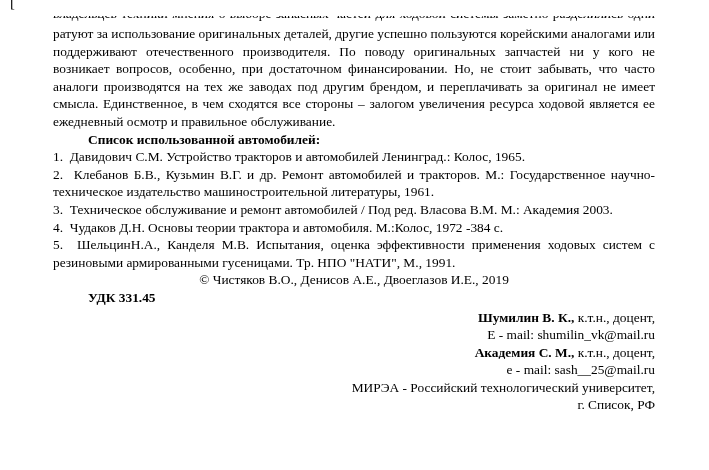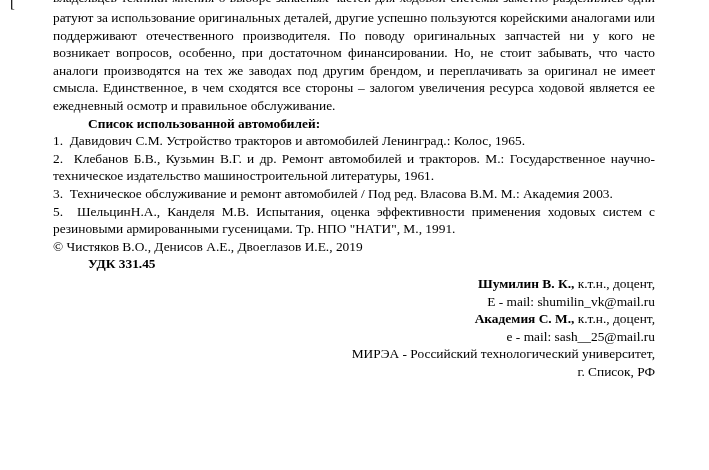--- a/index.html
+++ b/index.html
@@ -10,21 +10,21 @@
     width: 709px;
     height: 470px;
     background: #ffffff;
     color: #000000;
     font-family: "Liberation Serif", serif;
     font-size: 13.4px;
     line-height: 17.6px;
   }
   .text-col {
     position: absolute;
-    top: 0;
+    top: 16px;
     left: 53px;
     width: 602px;
   }
   
   .clipped-line {
     height: 9px;
     overflow: hidden;
   }
   .clipped-line .frag {
     display: block;
@@ -36,21 +36,21 @@
     left: 10px;
     top: -6px;
     font-size: 15px;
   }
   .just { text-align: justify; }
   .bib-heading {
     font-weight: bold;
     text-indent: 35px;
   }
   .bib-item { text-align: justify; }
-  .copyright-line { text-align: left; }
+  .copyright-line { text-align: center; }
   .udc-line {
     font-weight: bold;
     text-indent: 35px;
   }
   .authors-block {
     margin-top: 2px;
     text-align: right;
   }
   .author-name { font-weight: bold; text-align: center; }
 </style>
@@ -67,20 +67,21 @@
       <span class="frag">владельцев техники мнения о выборе запасных частей для ходовой системы заметно разделились одни активно выступают против подделок и недорогих копий под</span>
     </div>
 
     <p class="just">ратуют за использование оригинальных деталей, другие успешно пользуются корейскими аналогами или поддерживают отечественного производителя. По поводу оригинальных запчастей ни у кого не возникает вопросов, особенно, при достаточном финансировании. Но, не стоит забывать, что часто аналоги производятся на тех же заводах под другим брендом, и переплачивать за оригинал не имеет смысла. Единственное, в чем сходятся все стороны – залогом увеличения ресурса ходовой является ее ежедневный осмотр и правильное обслуживание.</p>
 
     <p class="bib-heading">Список использованной автомобилей:</p>
 
     <p class="bib-item">1.&nbsp; Давидович С.М. Устройство тракторов и автомобилей Ленинград.: Колос, 1965.</p>
     <p class="bib-item">2.&nbsp; Клебанов Б.В., Кузьмин В.Г. и др. Ремонт автомобилей и тракторов. М.: Государственное научно-техническое издательство машиностроительной литературы, 1961.</p>
     <p class="bib-item">3.&nbsp; Техническое обслуживание и ремонт автомобилей / Под ред. Власова В.М. М.: Академия 2003.</p>
+    <p class="bib-item">4.&nbsp; Чудаков Д.Н. Основы теории трактора и автомобиля. М.:Колос, 1972 -384 с.</p>
     <p class="bib-item">5.&nbsp; ШельцинН.А., Канделя М.В. Испытания, оценка эффективности применения ходовых систем с резиновыми армированными гусеницами. Тр. НПО "НАТИ", М., 1991.</p>
 
     <p class="copyright-line">© Чистяков В.О., Денисов А.Е., Двоеглазов И.Е., 2019</p>
 
     <p class="udc-line">УДК 331.45</p>
 
     <div class="authors-block">
       <div>
         <span class="author-name">Шумилин В. К.,</span>
         <span>к.т.н., доцент,</span>

